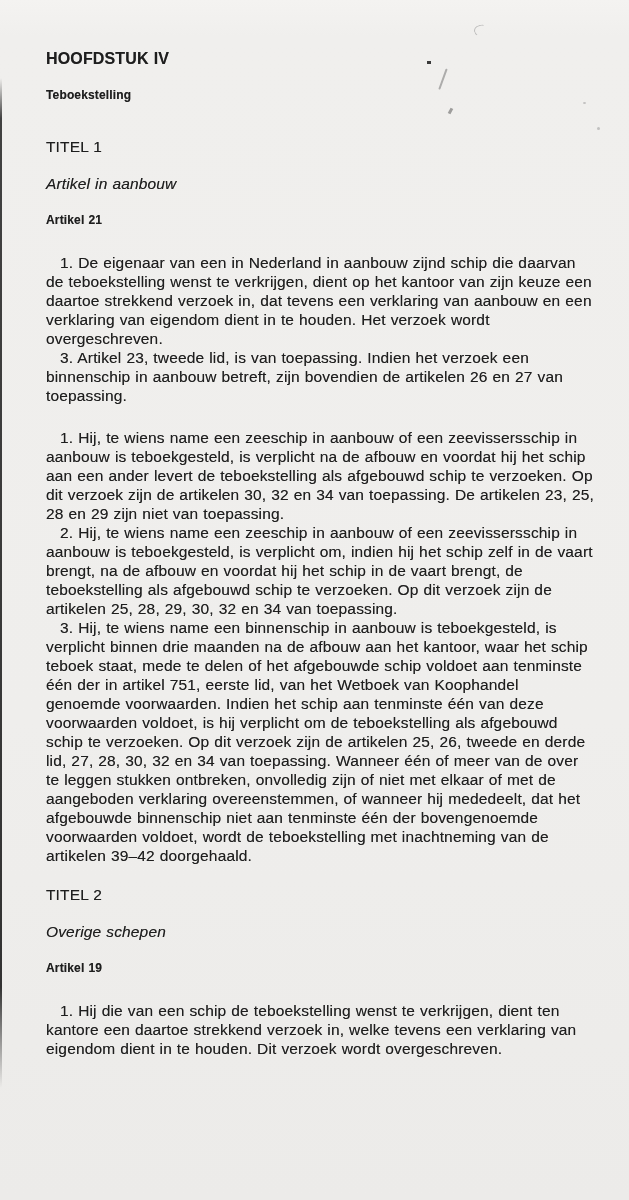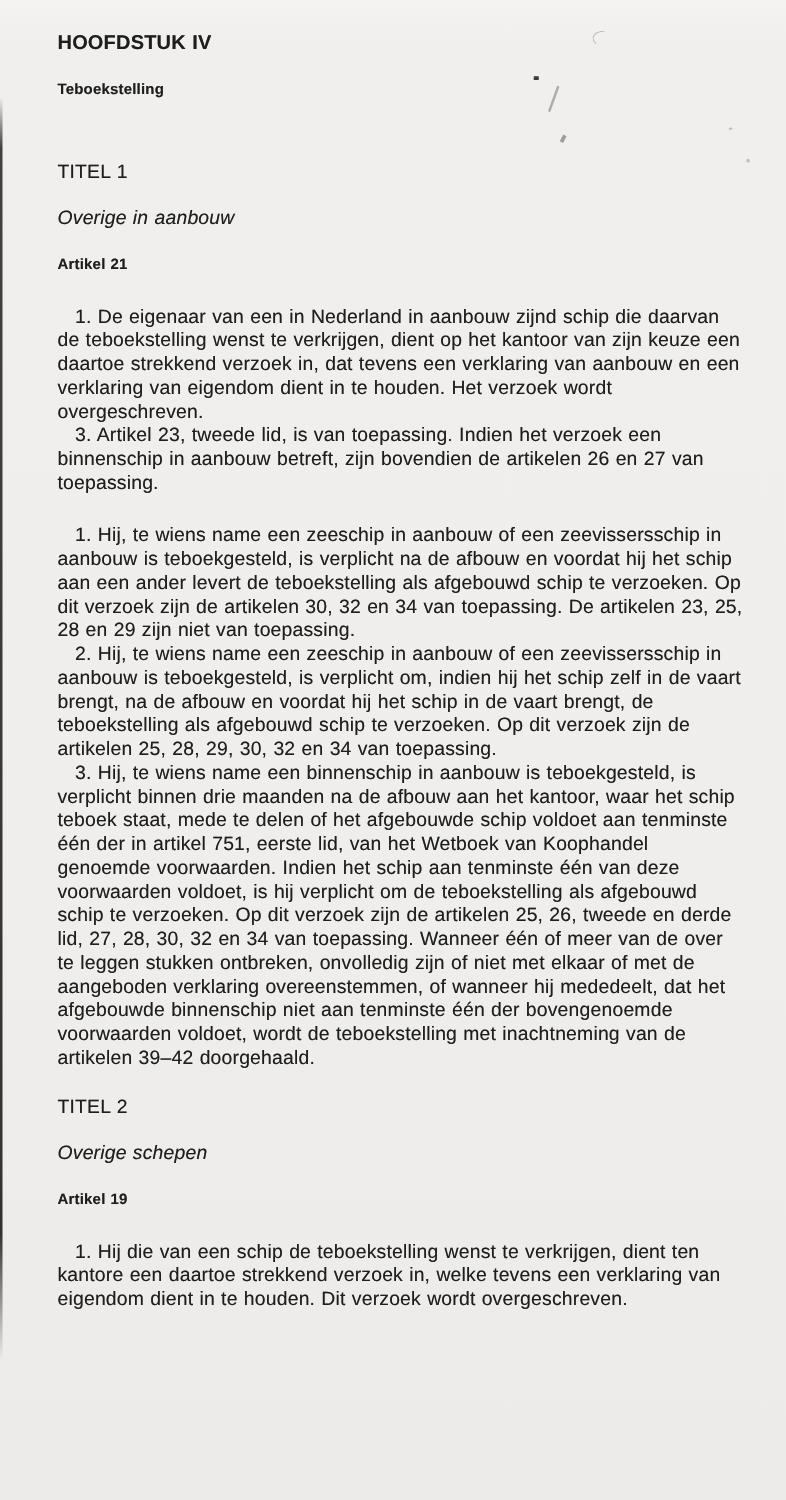--- a/index.html
+++ b/index.html
@@ -35,31 +35,31 @@
     border-radius: 60% 40% 0 60%; opacity: .55; transform: rotate(-14deg);
     background: transparent;
   }
   .dot-faint { position: absolute; background: #9b9b9b; opacity: .55; border-radius: 50%; }
   .dot-faint.d1 { left: 597px; top: 127px; width: 3px; height: 3px; }
   .dot-faint.d2 { left: 583px; top: 102px; width: 3px; height: 2px; }
 
   .content {
     position: absolute; left: 46px; top: 0;
     width: 550px;
-    padding-top: 25px;
+    padding-top: 49px;
     font-size: 15.5px;
     line-height: 19px;
     letter-spacing: 0.15px;
     word-spacing: 0.5px;
     text-shadow: 0 0 0.5px rgba(34,34,34,.55);
   }
   h1, h2, h3, p, .titel, .subtitle { margin: 0; font-size: 15.5px; line-height: 19px; }
   h1.chapter-label   { font-weight: bold; font-size: 16px; }
   h2.chapter-title   { font-weight: bold; font-size: 12px; margin-top: 18px; }
-  .titel             { font-weight: normal; margin-top: 47px; }
+  .titel             { font-weight: normal; margin-top: 32px; }
   .section-2 .titel  { margin-top: 20px; }
   .subtitle          { font-style: italic; margin-top: 18px; }
   h3.article-heading { font-weight: bold; font-size: 12px; margin-top: 18px; }
   article p          { text-indent: 14px; text-align: left; }
   article p.p-first  { margin-top: 23px; }
 </style>
 </head>
 <body>
 
 <div class="page">
@@ -72,21 +72,21 @@
   <div class="dot-faint d1"></div>
   <div class="dot-faint d2"></div>
 
   <main class="content">
 
     <h1 class="chapter-label">HOOFDSTUK IV</h1>
     <h2 class="chapter-title">Teboekstelling</h2>
 
     <section class="section-1">
       <div class="titel">TITEL 1</div>
-      <div class="subtitle">Overige in aanbouw</div>
+      <div class="subtitle">Artikel in aanbouw</div>
 
       <article>
         <h3 class="article-heading">Artikel 21</h3>
         <p class="p-first">1. De eigenaar van een in Nederland in aanbouw zijnd schip die daarvan de teboekstelling wenst te verkrijgen, dient op het kantoor van zijn keuze een daartoe strekkend verzoek in, dat tevens een verklaring van aanbouw en een verklaring van eigendom dient in te houden. Het verzoek wordt overgeschreven.</p>
         <p>3. Artikel 23, tweede lid, is van toepassing. Indien het verzoek een binnenschip in aanbouw betreft, zijn bovendien de artikelen 26 en 27 van toepassing.</p>
       </article>
 
       <article>
         <p class="p-first">1. Hij, te wiens name een zeeschip in aanbouw of een zeevissersschip in aanbouw is teboekgesteld, is verplicht na de afbouw en voordat hij het schip aan een ander levert de teboekstelling als afgebouwd schip te verzoeken. Op dit verzoek zijn de artikelen 30, 32 en 34 van toepassing. De artikelen 23, 25, 28 en 29 zijn niet van toepassing.</p>
         <p>2. Hij, te wiens name een zeeschip in aanbouw of een zeevissersschip in aanbouw is teboekgesteld, is verplicht om, indien hij het schip zelf in de vaart brengt, na de afbouw en voordat hij het schip in de vaart brengt, de teboekstelling als afgebouwd schip te verzoeken. Op dit verzoek zijn de artikelen 25, 28, 29, 30, 32 en 34 van toepassing.</p>

